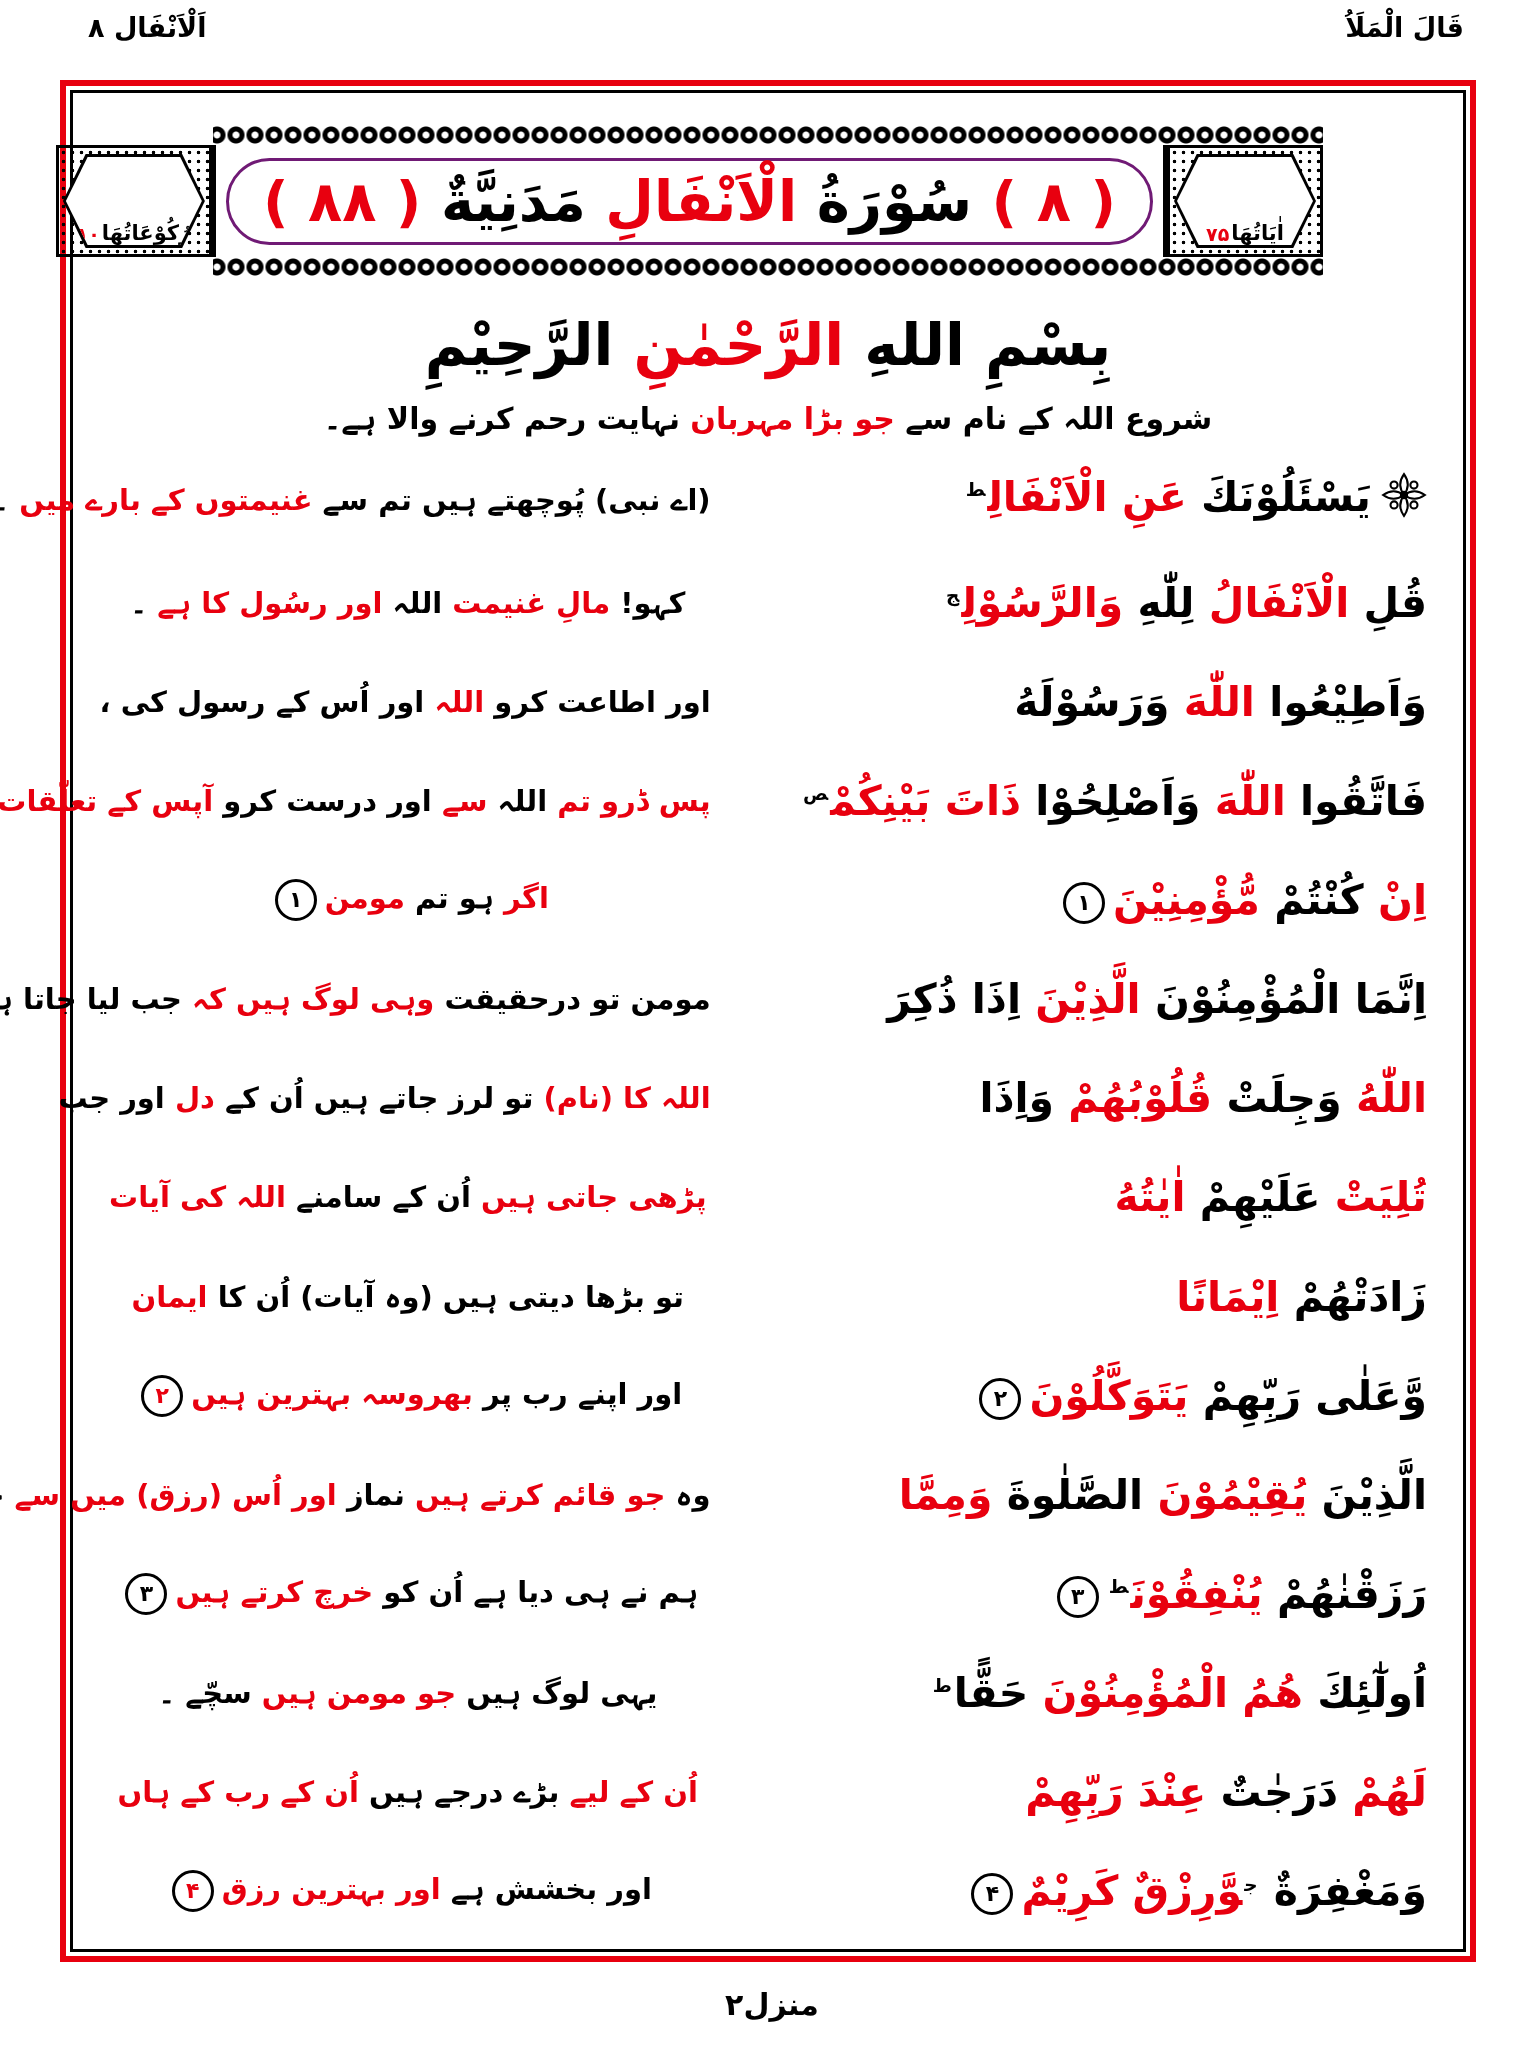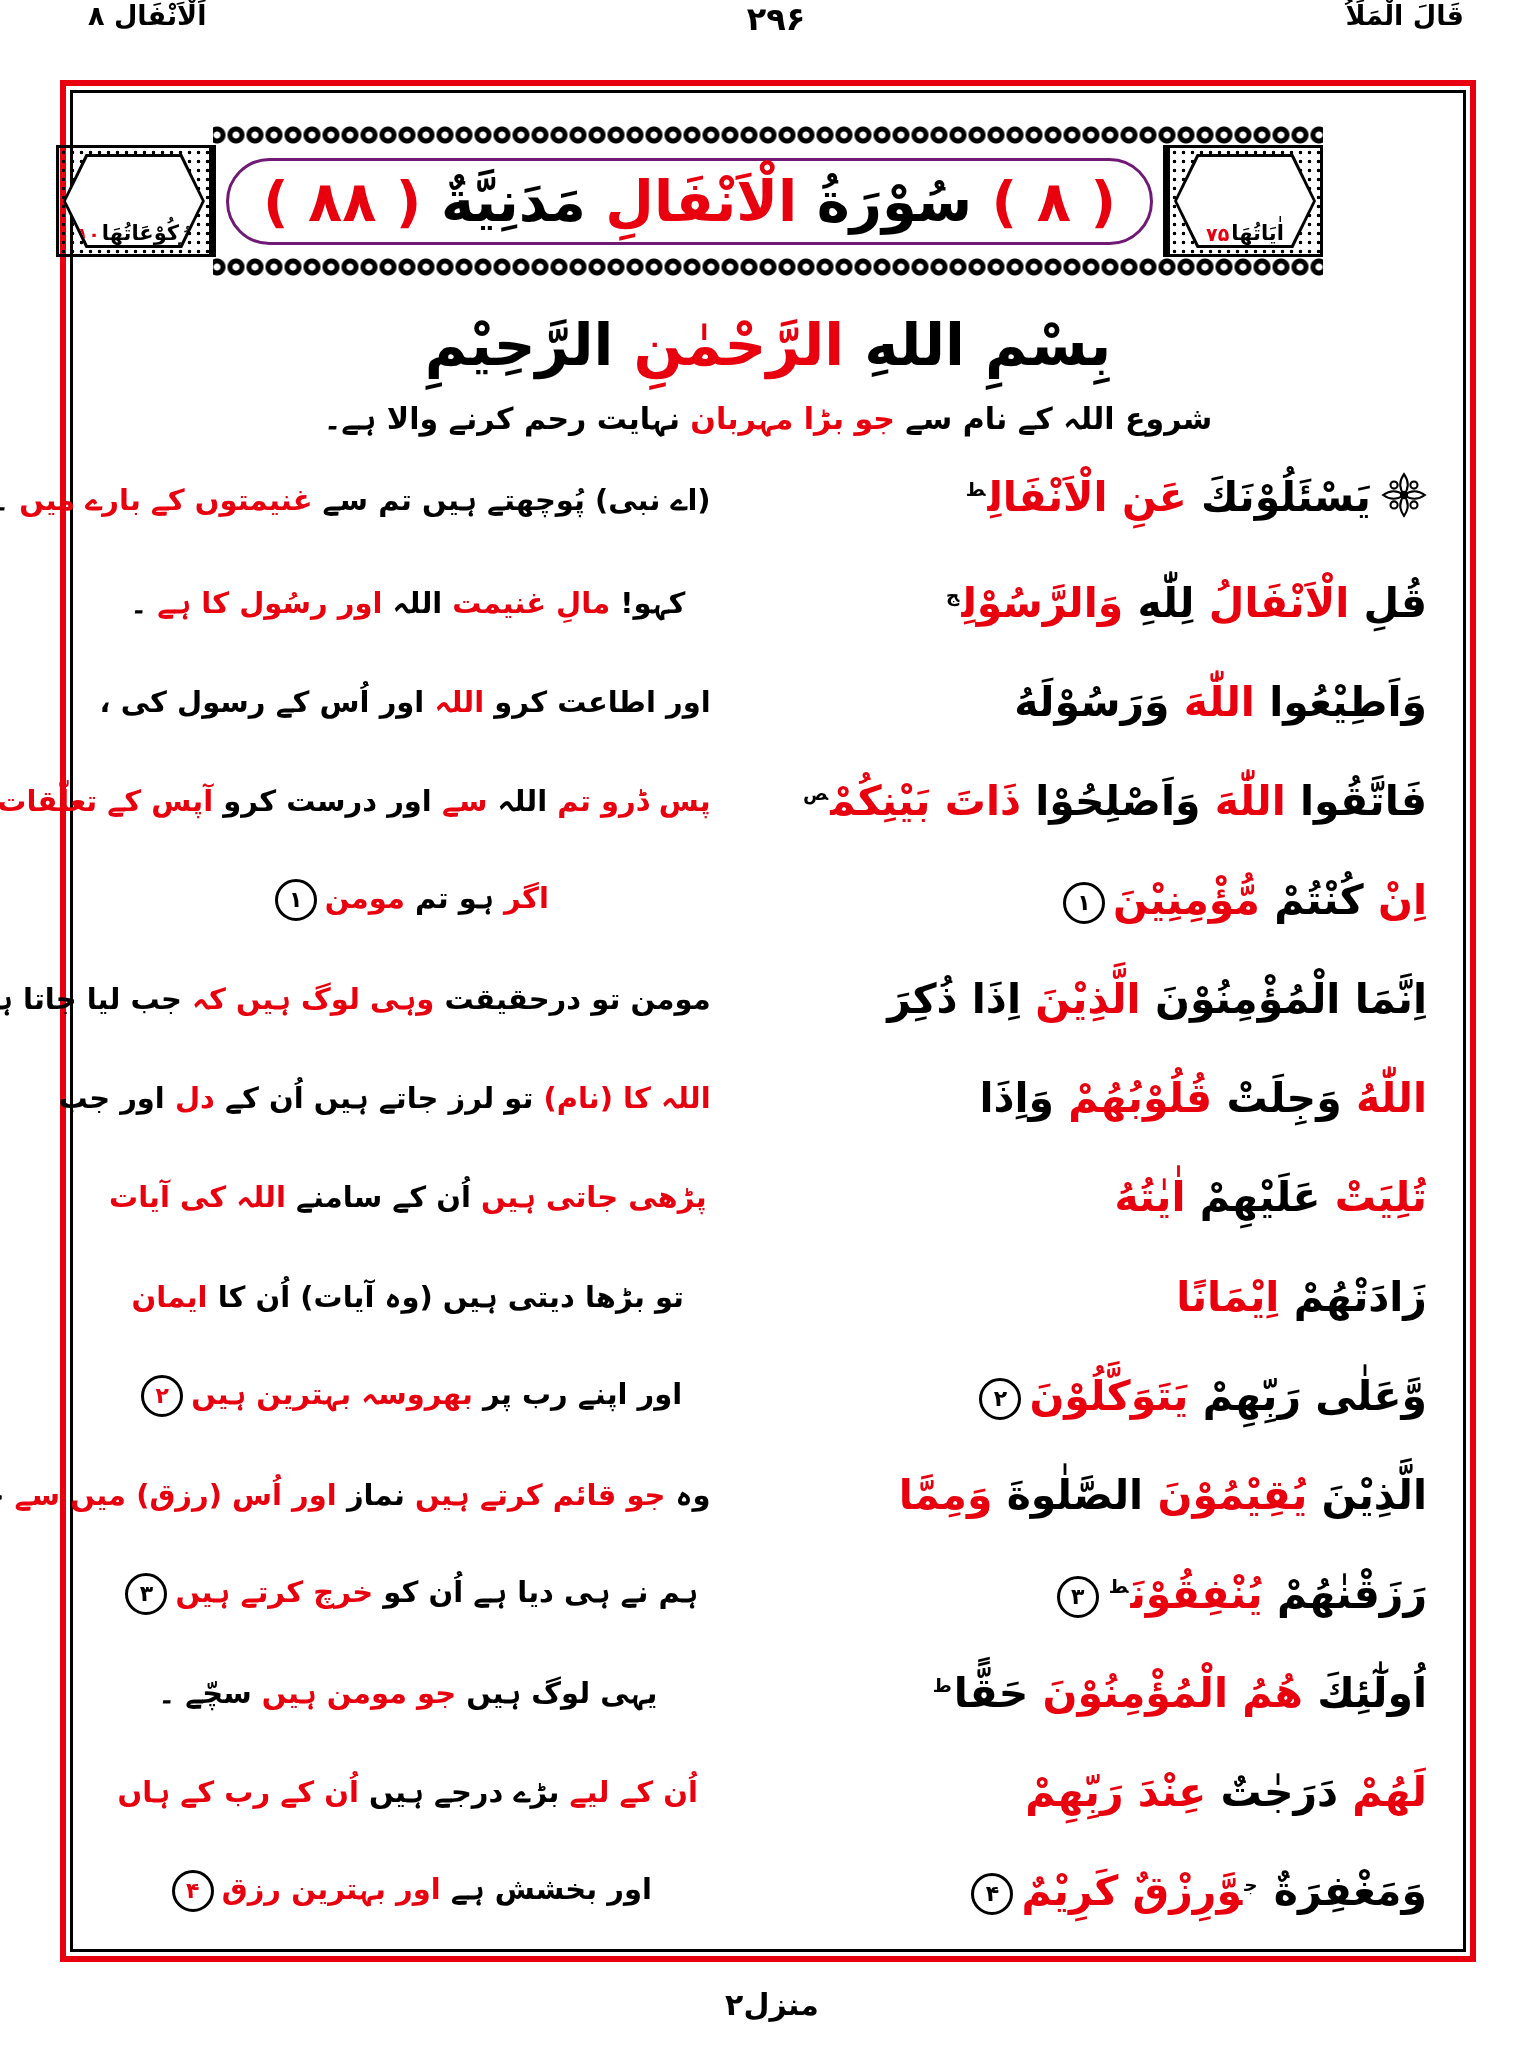--- a/index.html
+++ b/index.html
@@ -1,19 +1,19 @@
 <!DOCTYPE html>
 <html lang="ur" dir="rtl" style="--red: #e8000f;"><head>
 <meta charset="utf-8">
 <style>
   html,body{margin:0;padding:0;background:#fff;}
   .page{position:relative;width:1536px;height:2048px;background:#fff;margin:0 auto;overflow:hidden;
         font-family:"DejaVu Sans",sans-serif;color:#000;}
   
-  .top-bar{position:absolute;top:0;left:62px;right:62px;display:flex;direction:ltr;
+  .top-bar{position:absolute;top:12px;left:62px;right:62px;display:flex;direction:ltr;
            align-items:flex-start;font-weight:bold;}
   .top-bar .lft{flex:1;text-align:left;font-size:27px;padding-left:26px;}
   .top-bar .ctr{flex:1;text-align:center;font-size:32px;}
   .top-bar .rgt{flex:1;text-align:right;font-size:27px;padding-right:10px;}
   
   .frame{position:absolute;top:80px;left:60px;right:60px;bottom:86px;border:6px solid var(--red);}
   .frame-black{position:absolute;inset:4px;border:3px solid #000;}
   .content{position:absolute;inset:0;padding:20px 28px 8px;box-sizing:border-box;
            display:flex;flex-direction:column;}
   
@@ -58,21 +58,20 @@
   .footer{position:absolute;bottom:26px;left:8px;right:0;text-align:center;
           font-size:30px;font-weight:bold;}
 </style>
 </head>
 <body>
 
 <div class="page">
 
   <div class="top-bar">
     <span class="lft">اَلْاَنْفَال ٨</span>
-    <span class="ctr">۲۹۶</span>
     <span class="rgt">قَالَ الْمَلَاُ</span>
   </div>
 
   <div class="frame">
     <div class="frame-black">
       <div class="content">
 
         <div class="banner">
           <div class="chain-h"></div>
           <div class="banner-mid">

